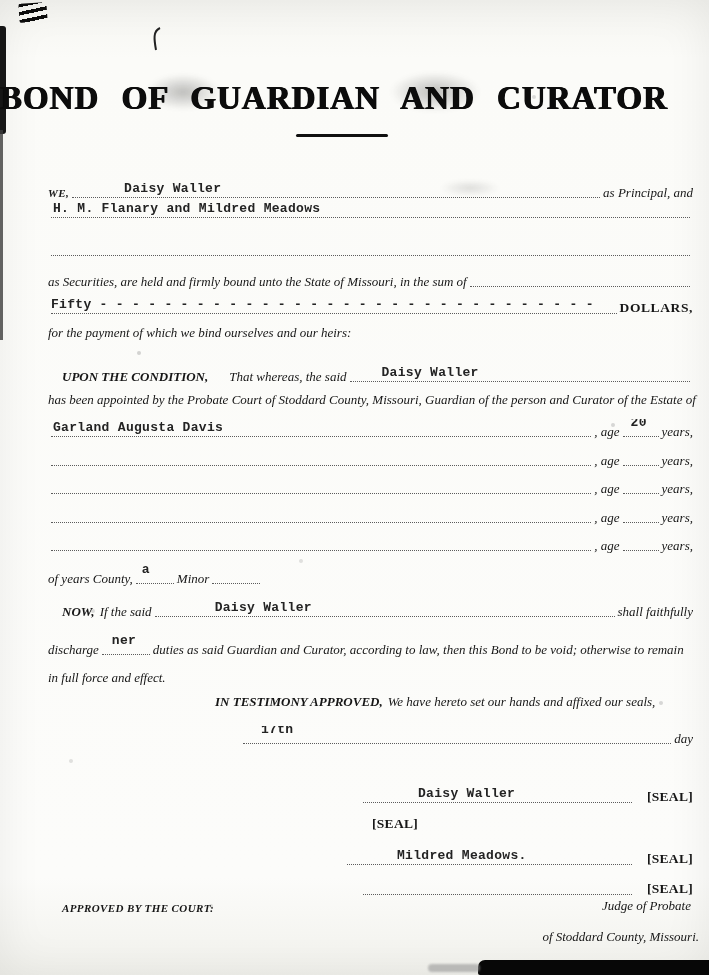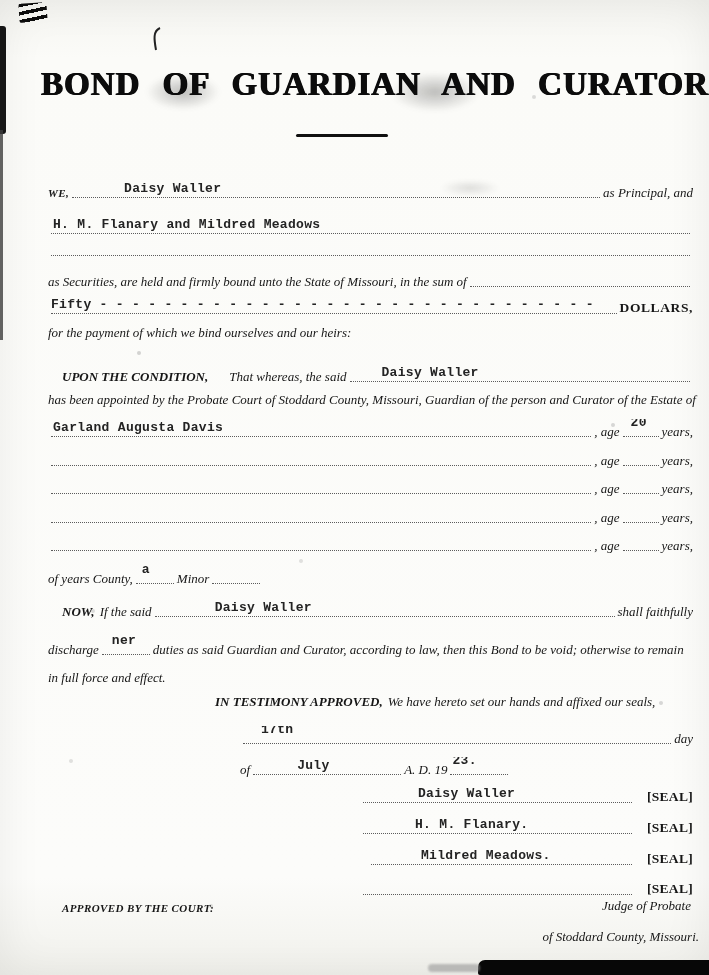--- a/index.html
+++ b/index.html
@@ -18,21 +18,21 @@
   .big{font-size:11px;letter-spacing:.4px;}
   .boldup{font-weight:bold;font-style:normal;font-size:13.5px;letter-spacing:.6px;}
   .seal{font-weight:bold;font-style:normal;font-size:13.5px;margin-left:12px;letter-spacing:.3px;}
   .fill{flex:1 1 auto;position:relative;height:17px;margin:0 3px 3px 3px;
         border-bottom:1px dotted #5c5c5c;overflow:hidden;min-width:8px;}
   .fill.fixed{flex:0 0 auto;}
   .typed{position:absolute;bottom:0;left:4px;white-space:nowrap;
          font-family:"Liberation Mono","DejaVu Sans Mono",monospace;font-style:normal;
          font-weight:bold;font-size:13px;letter-spacing:.3px;color:#232323;}
   .typed.raised{bottom:5px;}
-  .title{position:absolute;top:66px;left:0;right:0;text-align:right;
+  .title{position:absolute;top:80px;left:0;right:0;text-align:left;
          font-weight:bold;font-style:normal;font-size:33px;letter-spacing:1px;word-spacing:13px;
          color:#0c0c0c;text-shadow:.6px 0 0 #0c0c0c,-.6px 0 0 #0c0c0c;}
   .title-rule{position:absolute;top:134px;left:296px;width:92px;height:3px;background:#101010;border-radius:2px;}
   .smudge{position:absolute;background:radial-gradient(closest-side,rgba(45,45,45,.30),rgba(45,45,45,0));filter:blur(2px);}
   .smudge-1{left:146px;top:74px;width:74px;height:36px;}
   .smudge-2{left:390px;top:72px;width:90px;height:40px;}
   .smudge-3{left:440px;top:180px;width:60px;height:16px;opacity:.5;}
   .art{position:absolute;}
   .art-corner{left:19px;top:3px;width:28px;height:19px;transform:rotate(-4deg);border-radius:2px;
        background:repeating-linear-gradient(172deg,#0b0b0b 0 3.5px,rgba(0,0,0,0) 3.5px 8px);}
@@ -69,21 +69,21 @@
   <div class="title-rule"></div>
 
   <div class="line" style="top:180px">
     <span class="lbl lead big">WE,</span>
     <span class="fill">
       <span class="typed" style="left:52px">Daisy Waller</span>
     </span>
     <span class="lbl">as Principal, and</span>
   </div>
 
-  <div class="line" style="top:216px">
+  <div class="line" style="top:200px">
     <span class="fill">
       <span class="typed" style="left:2px">H. M. Flanary and Mildred Meadows</span>
     </span>
   </div>
 
   <div class="line" style="top:238px">
     <span class="fill"></span>
   </div>
 
   <div class="line" style="top:269px">
@@ -204,46 +204,33 @@
     <span class="lbl" style="margin-left:5px">We have hereto set our hands and affixed our seals,</span>
   </div>
 
   <div class="line" style="top:726px;left:240px">
     <span class="fill">
       <span class="typed raised" style="left:18px">17th</span>
     </span>
     <span class="lbl">day</span>
   </div>
 
-  <div class="line" style="top:757px;left:240px;right:auto">
-    <span class="lbl">of</span>
-    <span class="fill fixed" style="width:148px">
-      <span class="typed" style="left:44px">July</span>
-    </span>
-    <span class="lbl">A. D. 19</span>
-    <span class="fill fixed" style="width:58px">
-      <span class="typed raised" style="left:2px">23.</span>
-    </span>
-  </div>
 
   <div class="line" style="top:785px;left:360px">
     <span class="fill">
       <span class="typed" style="left:55px">Daisy Waller</span>
     </span>
     <span class="lbl seal">[SEAL]</span>
   </div>
 
   <div class="line" style="top:816px;left:360px">
-    <span class="fill">
-      <span class="typed" style="left:52px">H. M. Flanary.</span>
-    </span>
-    <span class="lbl seal">[SEAL]</span>
-  </div>
-
-  <div class="line" style="top:847px;left:368px">
+    <span class="lbl seal">[SEAL]</span>
+  </div>
+
+  <div class="line" style="top:847px;left:344px">
     <span class="fill">
       <span class="typed" style="left:50px">Mildred Meadows.</span>
     </span>
     <span class="lbl seal">[SEAL]</span>
   </div>
 
   <div class="line" style="top:877px;left:360px">
     <span class="fill">
       <span class="typed"></span>
     </span>

